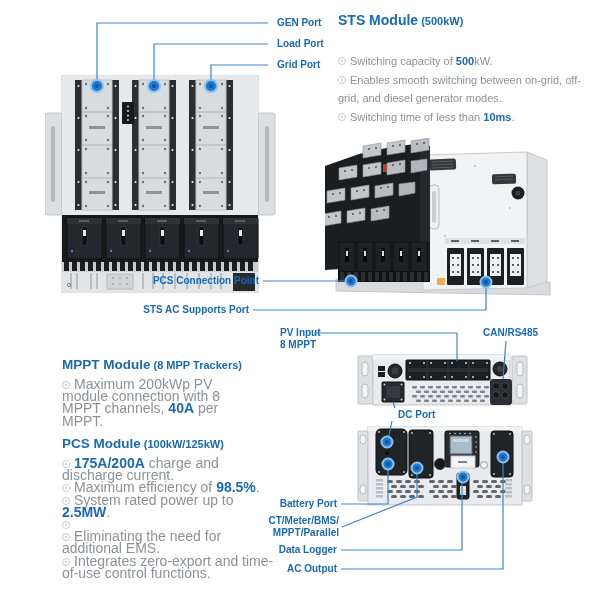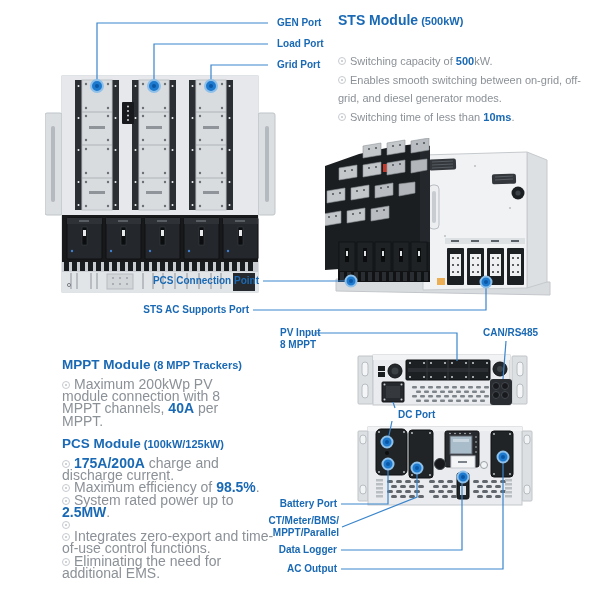--- a/index.html
+++ b/index.html
@@ -814,18 +814,18 @@
 
   <div class="module-block" style="left:62px;top:424px;width:218px;margin-top:12px;">
     <div class="module-title">
       <span>PCS Module</span><span class="paren">(100kW/125kW)</span>
     </div>
     <div class="bullets small-bullets pcs-bullets">
       <div><span class="bullet-icon"></span><span></span><span class="strong">175A/200A</span><span> charge and discharge current.</span></div>
       <div><span class="bullet-icon"></span><span>Maximum efficiency of </span><span class="strong">98.5%</span><span>.</span></div>
       <div><span class="bullet-icon"></span><span>System rated power up to </span><span class="strong">2.5MW</span><span>.</span></div>
       <div><span class="bullet-icon"></span><span class="strong"></span><span></span></div>
+      <div><span class="bullet-icon"></span><span>Eliminating the need for additional EMS.</span><span class="strong"></span><span></span></div>
       <div><span class="bullet-icon"></span><span>Integrates zero-export and time-of-use control functions.</span><span class="strong"></span><span></span></div>
-      <div><span class="bullet-icon"></span><span>Eliminating the need for additional EMS.</span><span class="strong"></span><span></span></div>
     </div>
   </div>
 
 </div>
 
 </body></html>

